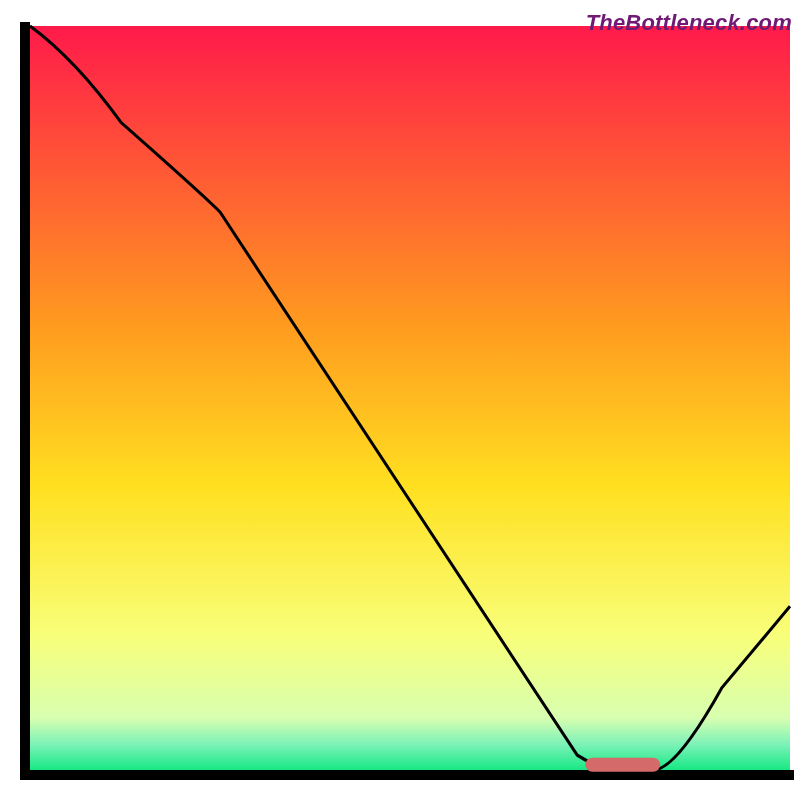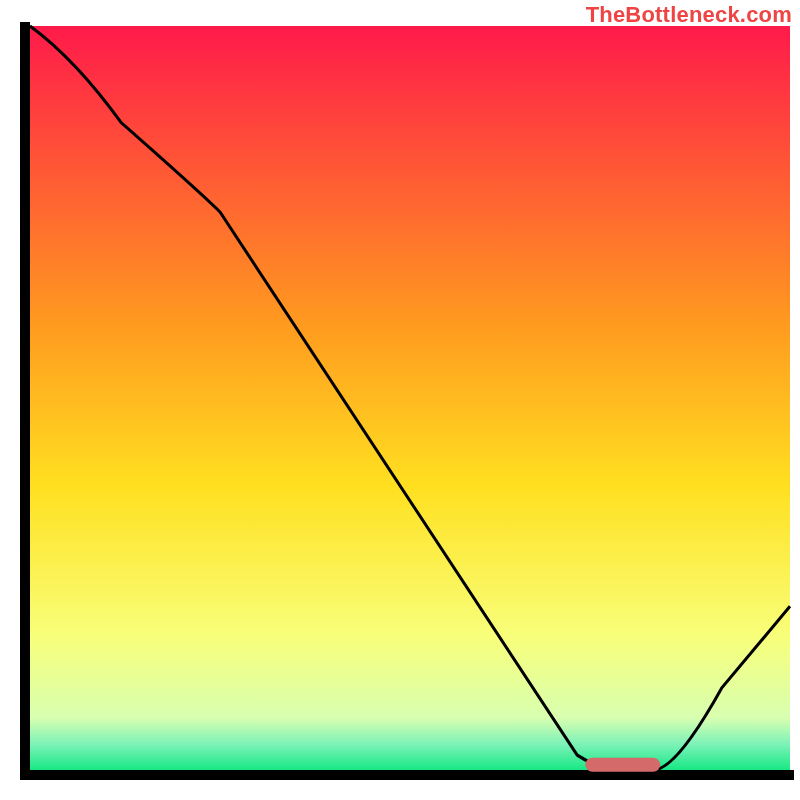--- a/index.html
+++ b/index.html
@@ -11,28 +11,29 @@
     font-family: Arial, Helvetica, sans-serif;
   }
   .frame {
     position: relative;
     width: 800px;
     height: 800px;
     box-sizing: border-box;
   }
   .watermark {
     position: absolute;
-    top: 2px;
+    top: 10px;
     right: 8px;
-    color: #ef4444;
+    color: #701a75;
     font-weight: 600;
     font-size: 22px;
     letter-spacing: 0.2px;
     z-index: 10;
     user-select: none;
+    font-style: italic;
   }
   svg {
     display: block;
   }
 </style>
 </head>
 <body>
 
 <div class="frame">
 

